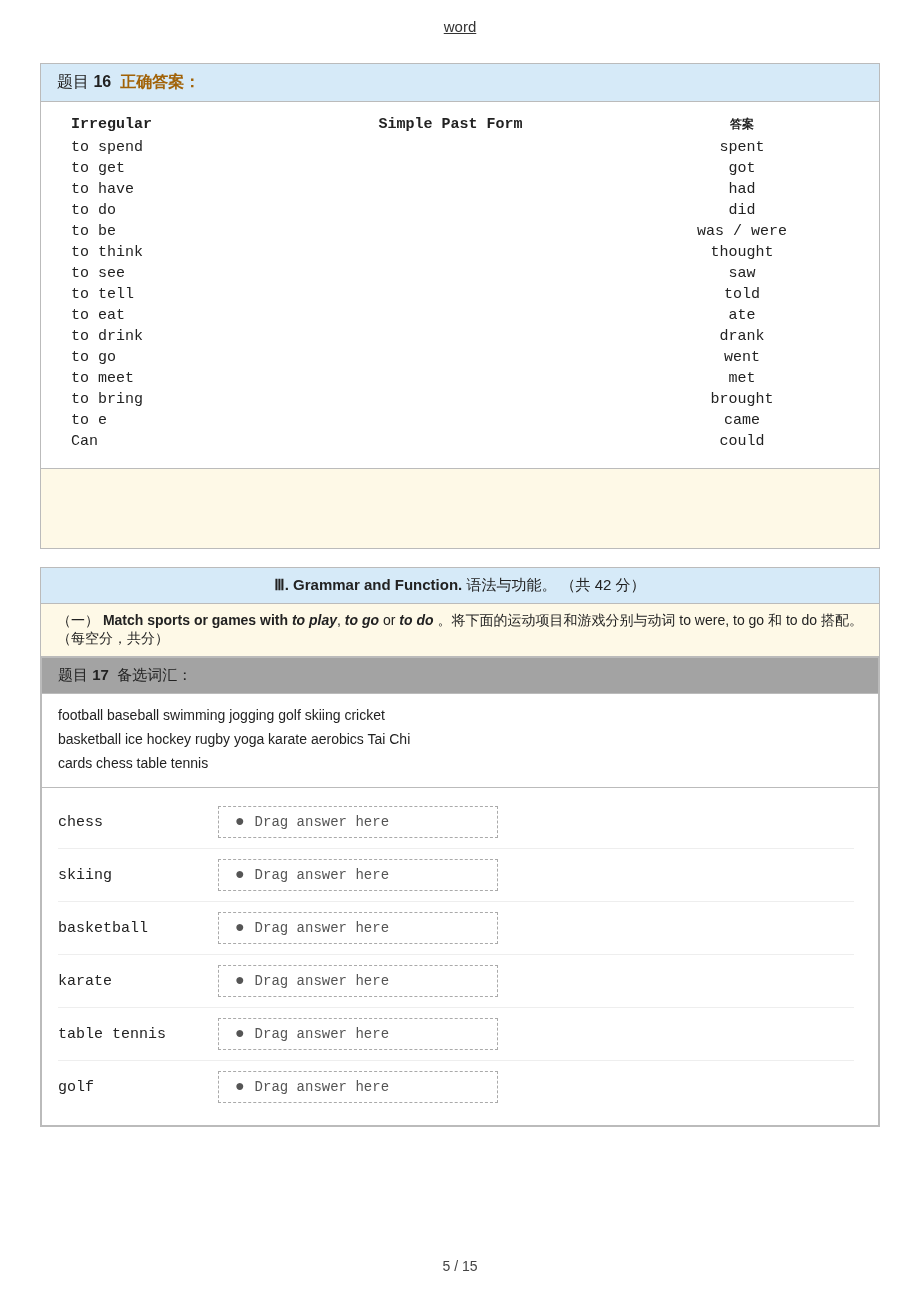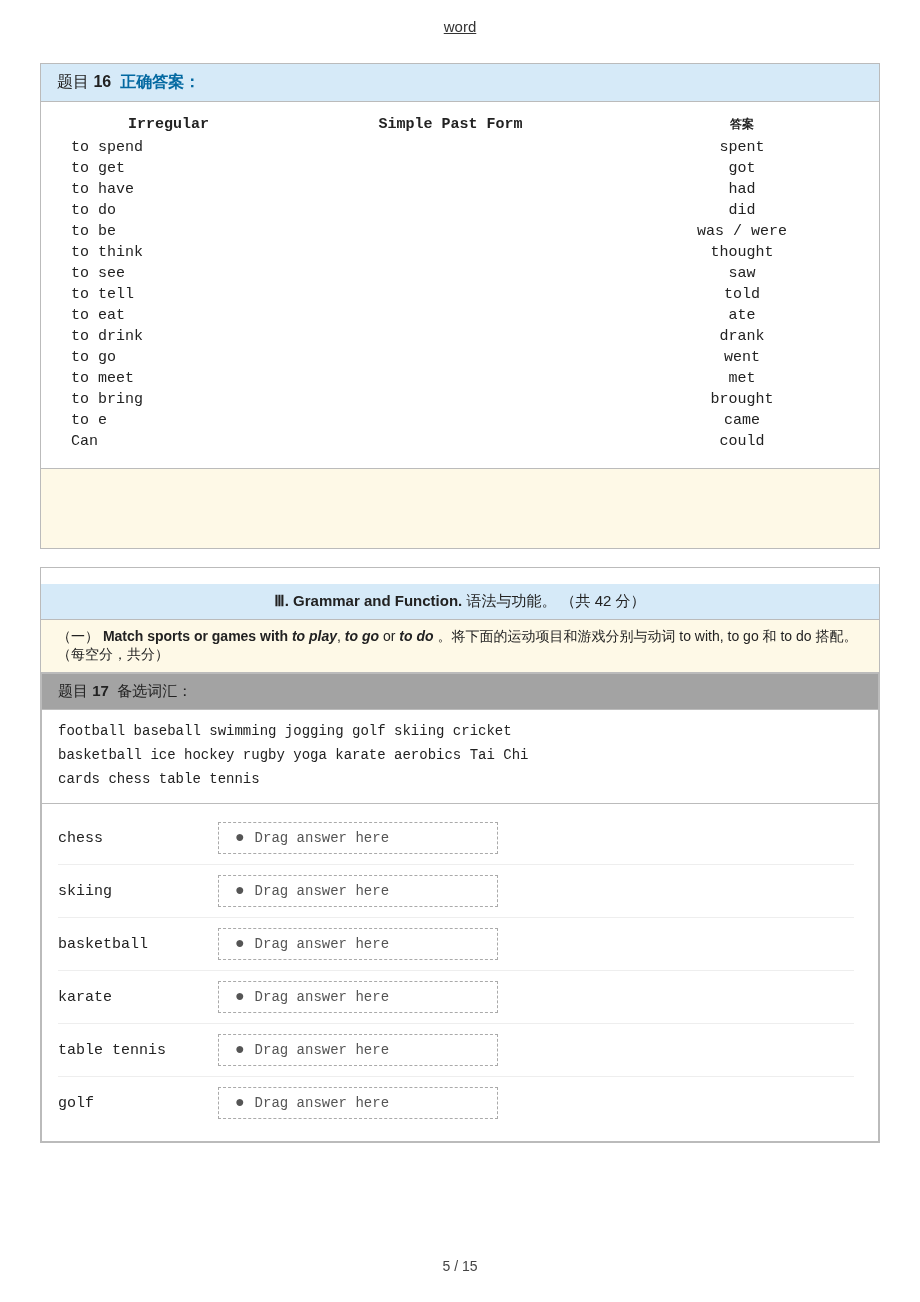--- a/index.html
+++ b/index.html
@@ -39,21 +39,21 @@
       font-size: 16px;
       font-weight: normal;
       border-bottom: 1px solid #bbb;
     }
 
     .section-header .num {
       font-weight: bold;
     }
 
     .section-header .answer-label {
-      color: #0369a1;
+      color: #a16207;
       font-weight: bold;
     }
 
     .vocab-table {
       padding: 10px 20px 16px 20px;
       background: #fff;
     }
 
     .vocab-table table {
       width: 100%;
@@ -103,21 +103,20 @@
     }
 
     .grammar-header {
       background: #d6eaf8;
       padding: 8px 16px;
       font-family: Arial, sans-serif;
       font-size: 15px;
       font-weight: normal;
       text-align: center;
       border-bottom: 1px solid #bbb;
-      margin-top: 16px;
     }
 
     .grammar-header .roman {
       font-weight: bold;
     }
 
     .grammar-subheader {
       background: #fef9e7;
       padding: 8px 16px;
       font-family: Arial, sans-serif;
@@ -134,21 +133,21 @@
       background: #a3a3a3;
       padding: 8px 16px;
       font-family: Arial, sans-serif;
       font-size: 15px;
       font-weight: normal;
       border-bottom: 1px solid #bbb;
     }
 
     .vocab-pool {
       padding: 10px 16px 12px 16px;
-      font-family: Liberation Mono, monospace;
+      font-family: Liberation Sans, sans-serif;
       font-size: 14px;
       line-height: 1.7;
       border-bottom: 1px solid #bbb;
       background: #fff;
     }
 
     .drag-rows {
       background: #fff;
       padding: 8px 24px 12px 16px;
     }
@@ -212,21 +211,21 @@
   <div class="section-box">
     <div class="section-header">
       <span>题目</span>
       <span class="num">16</span>&nbsp;
       <span class="answer-label">正确答案：</span>
     </div>
     <div class="vocab-table">
       <table>
         <thead>
           <tr>
-            <th style="text-align:center;">Irregular</th>
+            <th style="text-align:left;">Irregular</th>
             <th style="text-align:center;">Simple Past Form</th>
             <th class="ans-col">答案</th>
           </tr>
         </thead>
         <tbody id="vocab-rows">
         <tr>
       <td class="irregular-col">to spend</td>
       <td></td>
       <td class="ans-col">spent</td>
     </tr>
@@ -313,21 +312,21 @@
       <span>语法与功能。</span>
       <span>（共 42 分）</span>
     </div>
     <div class="grammar-subheader">
       <span>（一）</span>
       <strong>Match sports or games with</strong>
       <strong><em>to play</em></strong><span>,</span>
       <strong><em>to go</em></strong>
       <span>or</span>
       <strong><em>to do</em></strong>
-      <span>。将下面的运动项目和游戏分别与动词 to with, to go 和 to do 搭配。</span>
+      <span>。将下面的运动项目和游戏分别与动词 to were, to go 和 to do 搭配。</span>
       <span>（每空分，共分）</span>
     </div>
 
     <div class="section17-box">
       <div class="section17-header">
         <span>题目</span>
         <strong>17</strong>&nbsp;
         <span>备选词汇：</span>
       </div>
       <div class="vocab-pool" id="vocab-pool">

